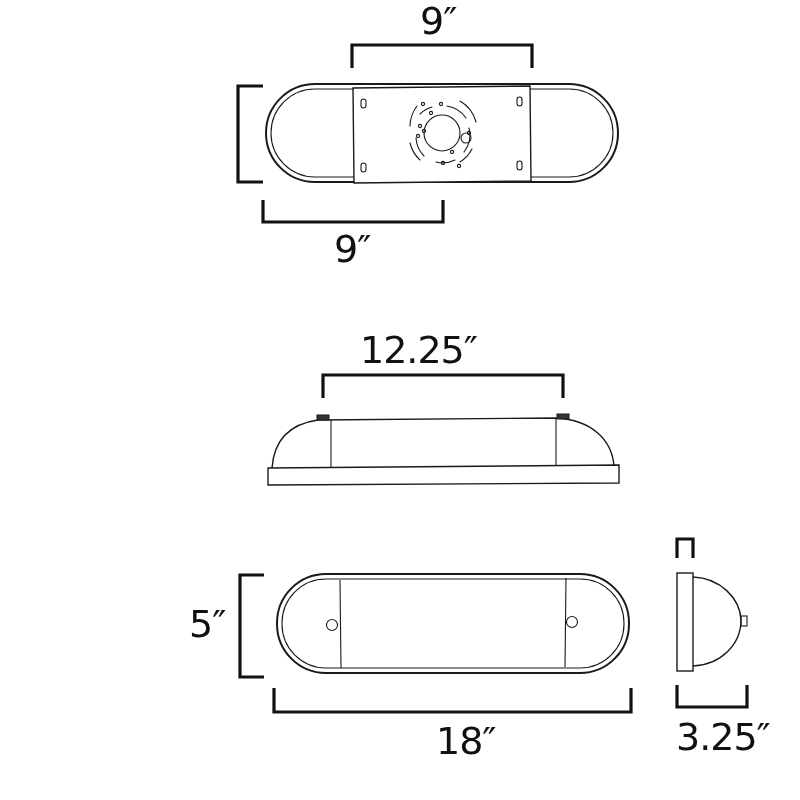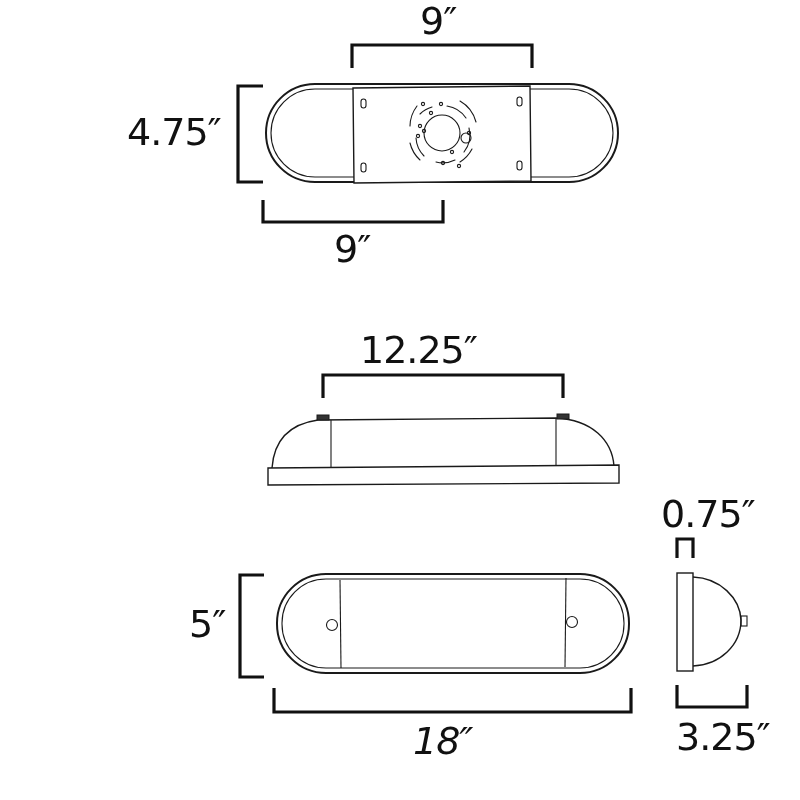--- a/index.html
+++ b/index.html
@@ -89,20 +89,18 @@
       <path class="bracket" d="M677,558 L677,539 L693,539 L693,558"></path>
       <path class="bracket" d="M677,685 L677,707 L747,707 L747,685"></path>
       <rect class="plate" x="677" y="573" width="16" height="98"></rect>
       <path class="outline" d="M693,577 C720,578 740,598 741,620 C741,645 720,665 693,666"></path>
       <rect class="thin" x="741" y="616" width="6" height="10"></rect>
     </g>
   </svg>
 
   
   <div class="dim-label" style="left:420px; top:2px;">9″</div>
-  <div class="dim-label" style="left:127px; top:113px;">4.75″</div>
   <div class="dim-label" style="left:334px; top:230px;">9″</div>
   <div class="dim-label" style="left:360px; top:331px;">12.25″</div>
   <div class="dim-label" style="left:189px; top:605px;">5″</div>
-  <div class="dim-label" style="left:413px; top:722px;font-style:italic;">18″</div>
-  <div class="dim-label" style="left:661px; top:495px;">0.75″</div>
+  <div class="dim-label" style="left:436px; top:722px;">18″</div>
   <div class="dim-label" style="left:676px; top:718px;">3.25″</div>
 </div>
 
 </body></html>

